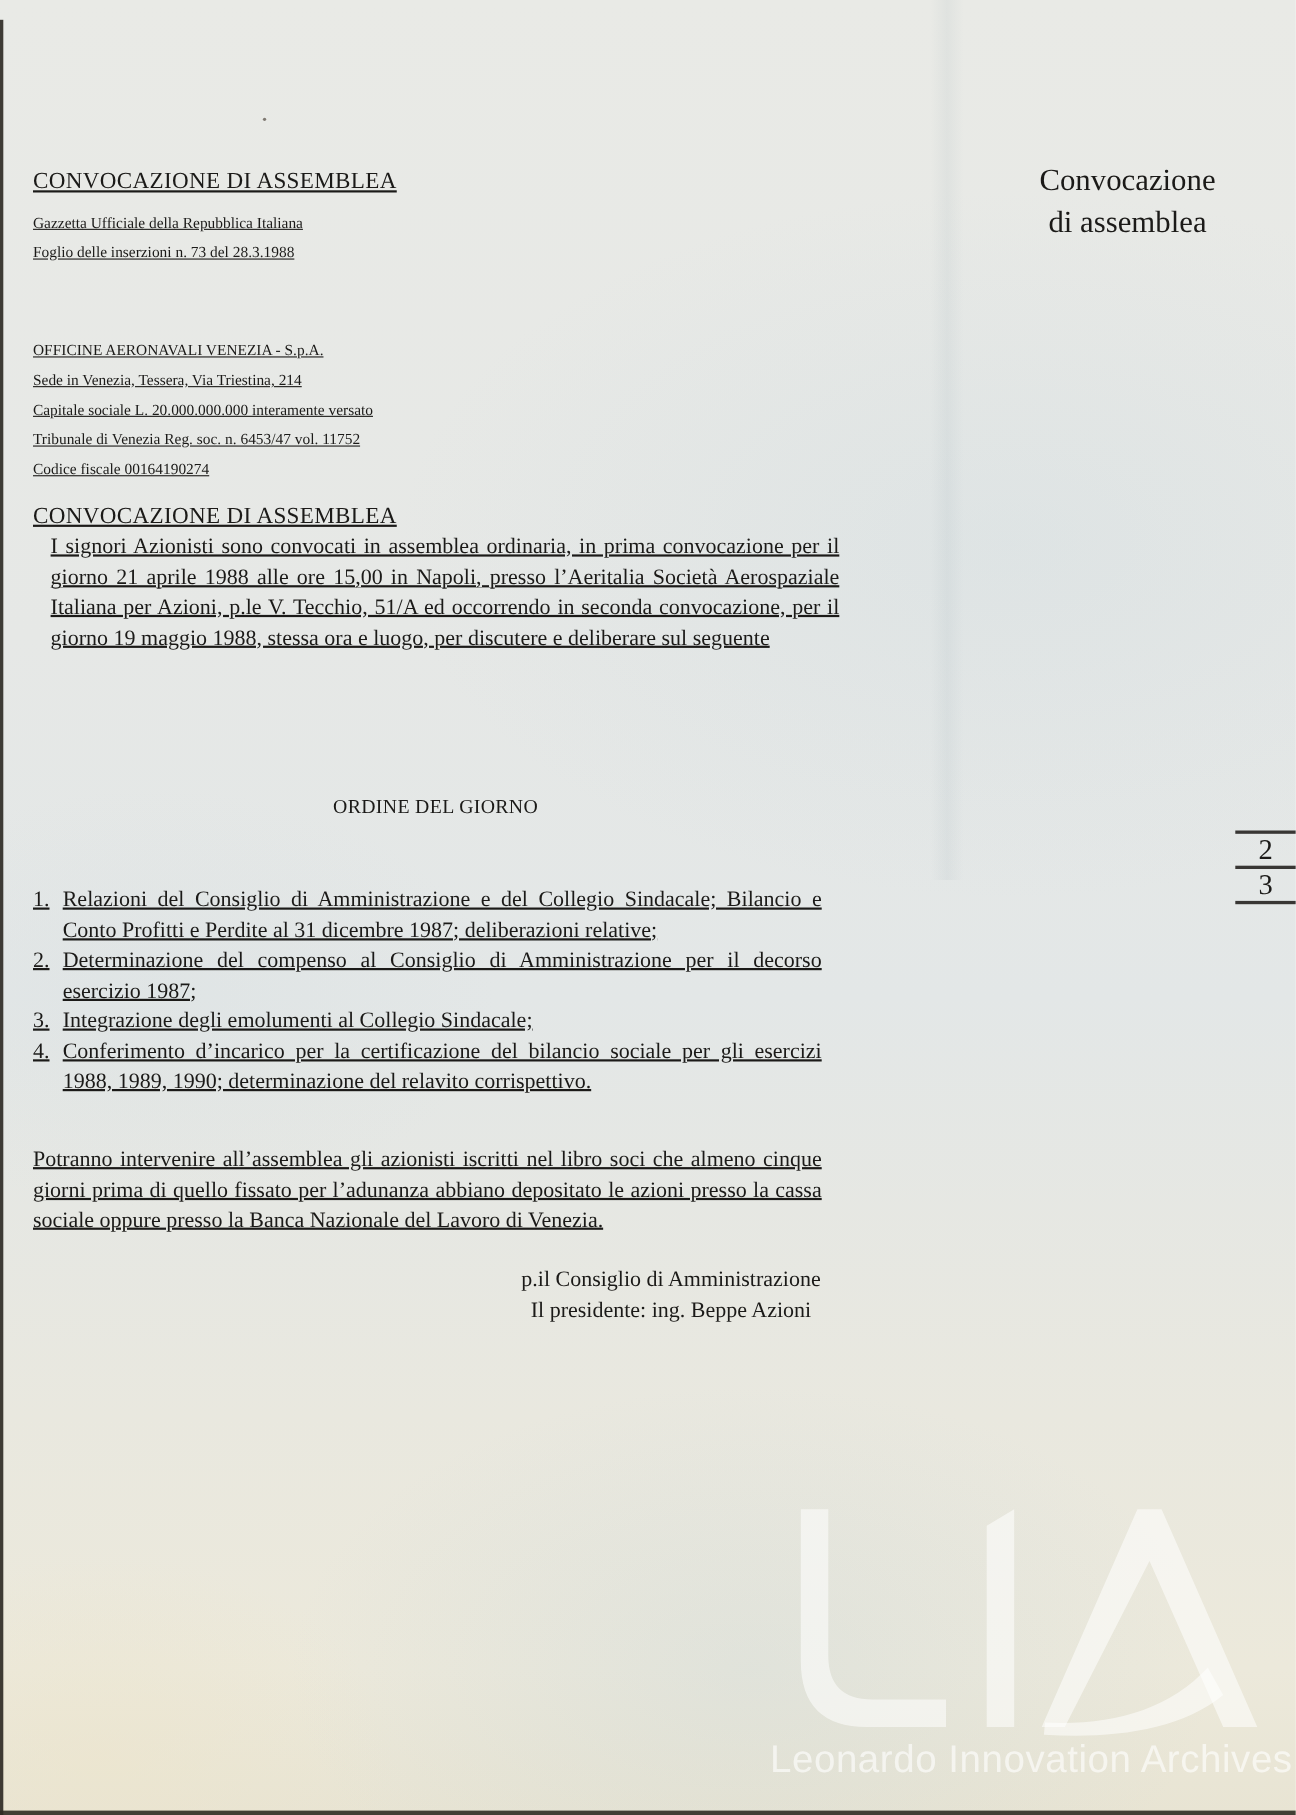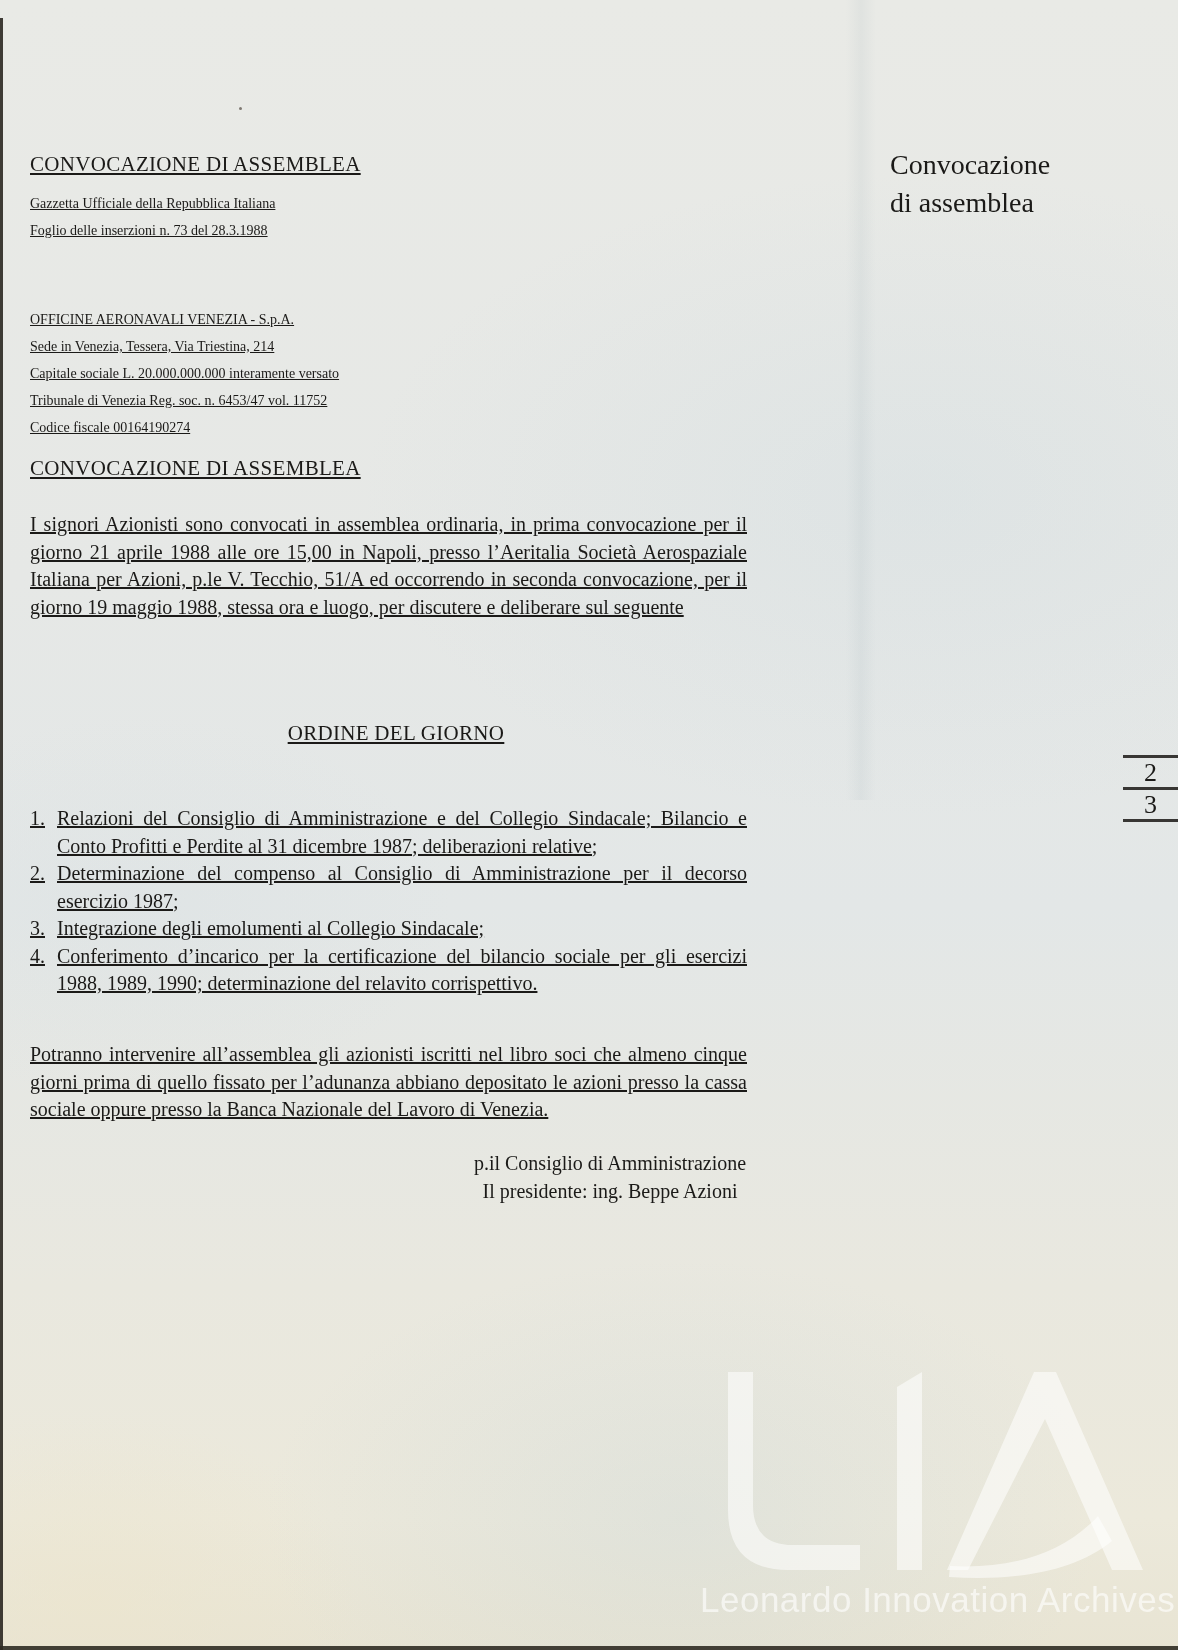--- a/index.html
+++ b/index.html
@@ -27,27 +27,27 @@
   .crease{position:absolute;left:846px;top:0;width:30px;height:800px;
           background:linear-gradient(90deg,transparent,rgba(140,160,168,0.10),transparent);}
   .speck{position:absolute;left:239px;top:107px;width:3px;height:3px;border-radius:50%;background:rgba(70,62,52,0.65);}
 
   
   .abs{position:absolute;}
   .col{left:30px;width:717px;text-decoration:underline;}
   .doc-title{font-size:21px;line-height:26px;letter-spacing:0.3px;white-space:nowrap;}
   .doc-line{font-size:14px;line-height:27px;}
   .para{font-size:20px;line-height:27.5px;text-align:justify;}
-  .agenda-title{font-size:21px;line-height:26px;text-align:center;letter-spacing:0.3px;text-decoration:underline;}
+  .agenda-title{font-size:18px;line-height:26px;text-align:center;letter-spacing:0.3px;}
   .agenda-item{display:flex;font-size:20px;line-height:27.5px;}
   .agenda-num{flex:0 0 27px;}
   .agenda-text{flex:1 1 auto;text-align:justify;}
   .signature{left:450px;width:320px;text-align:center;font-size:20px;line-height:27.5px;}
 
-  .margin-label{left:890px;top:146px;width:190px;
+  .margin-label{left:930px;top:146px;width:190px;text-align:center;
                 font-size:28px;line-height:38px;}
 
   .pagemarks{left:1123px;top:755px;width:55px;}
   .pm-line{height:3px;background:rgba(32,30,27,0.88);}
   .pm-num{height:29px;line-height:29px;text-align:center;font-size:26px;}
 
   
   .wm-logo{left:700px;top:1355px;width:460px;height:230px;}
   .wm-logo svg{display:block;width:460px;height:230px;}
   .wm-fill{fill:rgba(255,255,255,0.55);}
@@ -81,21 +81,21 @@
     <div class="doc-line">Codice fiscale 00164190274</div>
   </div>
 
   <div class="abs margin-label">
     <div>Convocazione</div>
     <div>di assemblea</div>
   </div>
 
   <div class="abs col doc-title" style="top:455px;">CONVOCAZIONE DI ASSEMBLEA</div>
 
-  <div class="abs col para" style="top:511px;">I signori Azionisti sono convocati in assemblea ordinaria, in prima convocazione per il giorno 21 aprile 1988 alle ore 15,00 in Napoli, presso l’Aeritalia Società Aerospaziale Italiana per Azioni, p.le V. Tecchio, 51/A ed occorrendo in seconda convocazione, per il giorno 19 maggio 1988, stessa ora e luogo, per discutere e deliberare sul seguente</div>
+  <div class="abs col para" style="top:484px;margin-left:16px;">I signori Azionisti sono convocati in assemblea ordinaria, in prima convocazione per il giorno 21 aprile 1988 alle ore 15,00 in Napoli, presso l’Aeritalia Società Aerospaziale Italiana per Azioni, p.le V. Tecchio, 51/A ed occorrendo in seconda convocazione, per il giorno 19 maggio 1988, stessa ora e luogo, per discutere e deliberare sul seguente</div>
 
   <div class="abs agenda-title" style="left:30px;top:720px;width:732px;">ORDINE DEL GIORNO</div>
 
   <div class="abs col" style="top:805px;">
     <div class="agenda-item">
       <span class="agenda-num">1.</span>
       <span class="agenda-text">Relazioni del Consiglio di Amministrazione e del Collegio Sindacale; Bilancio e Conto Profitti e Perdite al 31 dicembre 1987; deliberazioni relative;</span>
     </div>
     <div class="agenda-item">
       <span class="agenda-num">2.</span>

